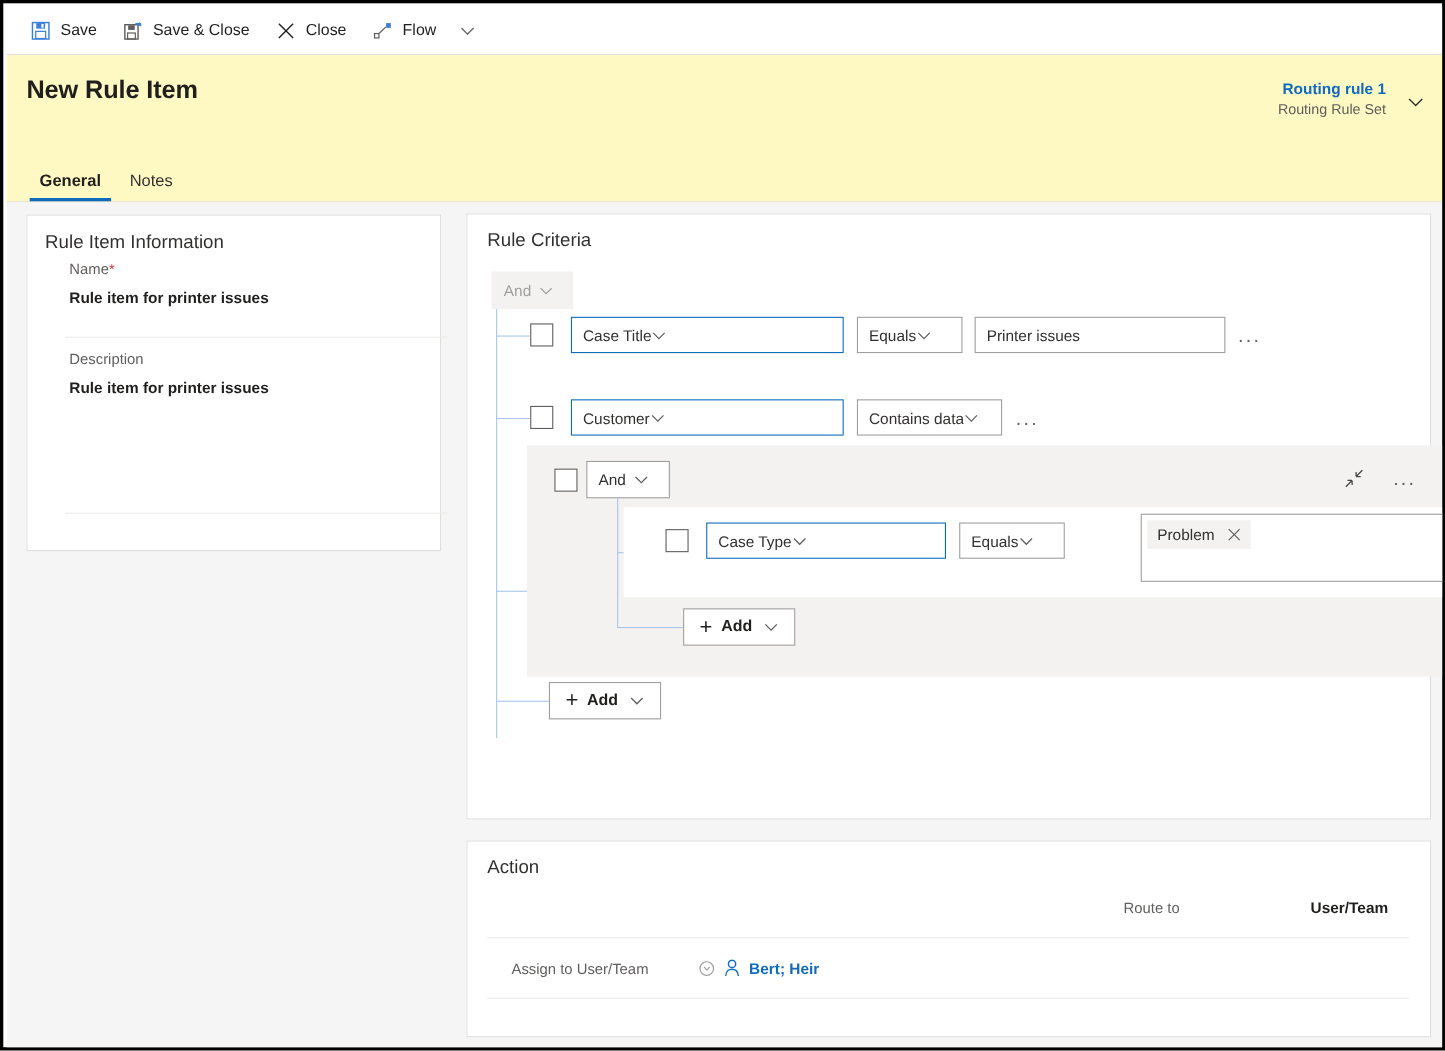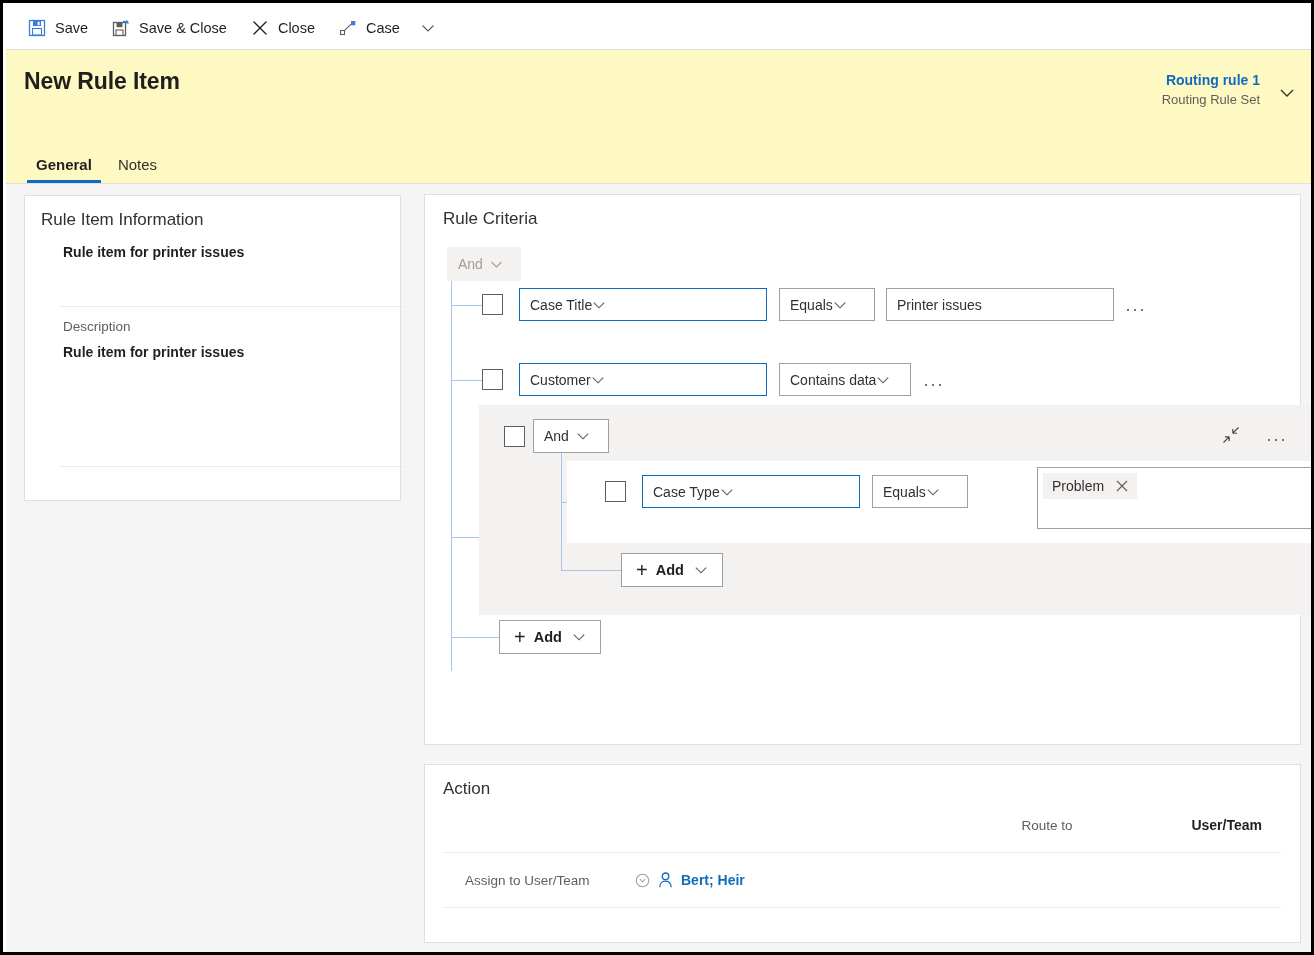--- a/index.html
+++ b/index.html
@@ -281,21 +281,21 @@
     </div>
 
     <div class="cmd">
       <span class="cmd-ico">
         <svg viewBox="0 0 18 18" width="18" height="18">
           <rect x="1.5" y="11.5" width="4" height="4" fill="none" stroke="#605e5c" stroke-width="1.1"></rect>
           <rect x="12" y="2" width="4.3" height="4.3" fill="#3b7dd8"></rect>
           <path d="M5.8 11.2 L11.8 5.4" stroke="#605e5c" stroke-width="1.1" fill="none"></path>
         </svg>
       </span>
-      <span>Case</span>
+      <span>Flow</span>
     </div>
 
     <div class="chev-btn">
       <svg width="16" height="16" viewBox="0 0 16 16">
         <path d="M2.5 5.5 L8 11 L13.5 5.5" stroke="#605e5c" stroke-width="1.2" fill="none"></path>
       </svg>
     </div>
   </div>
 
   <div class="header">
@@ -321,20 +321,23 @@
       </div>
     </div>
   </div>
 
   <div class="body-area">
 
     <div class="card-left">
       <div class="sect-title">Rule Item Information</div>
 
       <div class="field" style="top:40px;">
+        <div class="field-label">
+          <span>Name</span><span class="req">*</span>
+        </div>
         <div class="field-value">Rule item for printer issues</div>
       </div>
       <div class="field-rule" style="top:110px;"></div>
 
       <div class="field" style="top:122px;">
         <div class="field-label">
           <span>Description</span>
         </div>
         <div class="field-value">Rule item for printer issues</div>
       </div>

